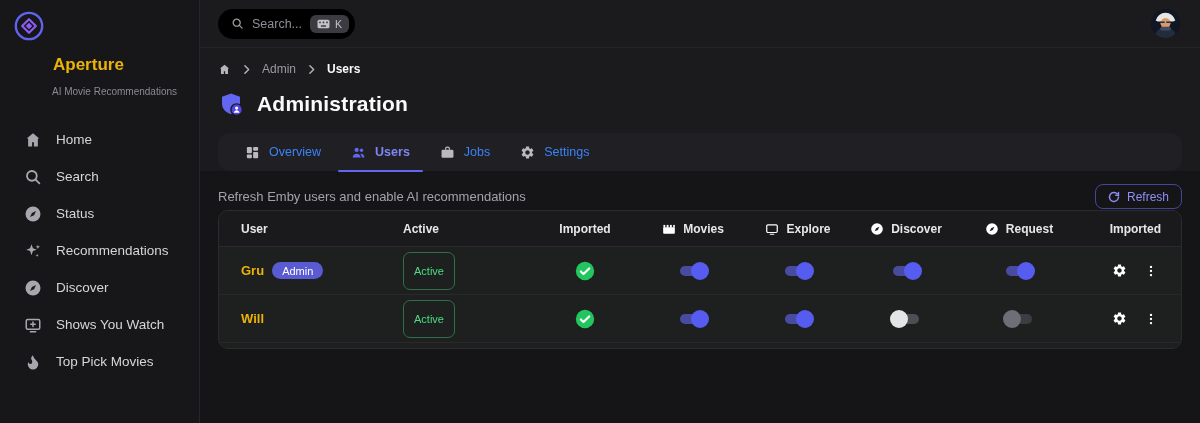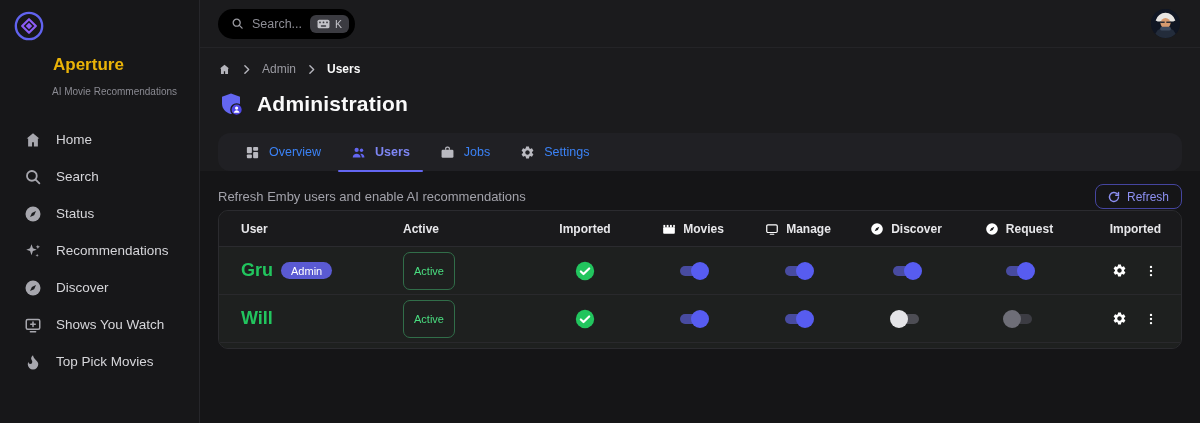--- a/index.html
+++ b/index.html
@@ -66,21 +66,21 @@
   .table-card{margin-top:1px;border:1px solid #2b2b2f;border-radius:10px;overflow:hidden;background:#1e201f;}
   .trow{display:grid;grid-template-columns:162px 148px 112px 104px 106px 110px 116px 1fr;align-items:center;}
   .thead{background:#1a1a1c;height:36px;border-bottom:1px solid #2b2b2f;}
   .th{font-size:12px;font-weight:bold;color:#e7e7ea;display:flex;align-items:center;gap:7px;}
   .th .icon{width:14px;height:14px;color:#fff;}
   .al{justify-content:flex-start;padding-left:22px;}
   .ac{justify-content:center;}
   .ar{justify-content:flex-end;padding-right:20px;}
   .tr{height:48px;border-bottom:1px solid #29292c;background:#1e201f;}
   .cell{display:flex;align-items:center;}
-  .user-name{font-size:18px;font-weight:bold;color:#22c55e;}
+  .user-name{font-size:13px;font-weight:bold;color:#eab308;}
   .cell-user{gap:8px;}
   .badge-admin{background:#5a5ad2;color:#fff;font-size:11px;padding:2.5px 10px;border-radius:999px;}
   .badge-active{color:#4ade80;border:1px solid #316e49;font-size:11px;padding:12px 10px;border-radius:7px;}
   .toggle{position:relative;width:32px;height:18px;cursor:pointer;}
   .toggle .track{position:absolute;left:3px;right:3px;top:4px;height:10px;border-radius:6px;}
   .toggle .knob{position:absolute;top:0;width:18px;height:18px;border-radius:50%;}
   .toggle.on .track{background:rgba(99,102,241,.62);}
   .toggle.on .knob{right:0;background:#575cf0;}
   .toggle.off .track{background:#4d4d54;}
   .toggle.off .knob{left:0;background:#e4e4e7;}
@@ -325,21 +325,21 @@
               </span>
               <span>Movies</span>
             </div>
             <div class="th ac">
               <span class="icon">
                 <svg viewBox="0 0 24 24" fill="none" stroke="currentColor" stroke-width="2.1" stroke-linecap="round">
                   <rect x="3" y="5" width="18" height="13" rx="2"></rect>
                   <path d="M9 21h6"></path>
                 </svg>
               </span>
-              <span>Manage</span>
+              <span>Explore</span>
             </div>
             <div class="th ac">
               <span class="icon">
                 <svg viewBox="0 0 24 24">
                   <circle cx="12" cy="12" r="10" fill="currentColor"></circle>
                   <path d="M16 8 13.5 13.5 8 16l2.5-5.5Z" fill="#1b1c1e"></path>
                 </svg>
               </span>
               <span>Discover</span>
             </div>

